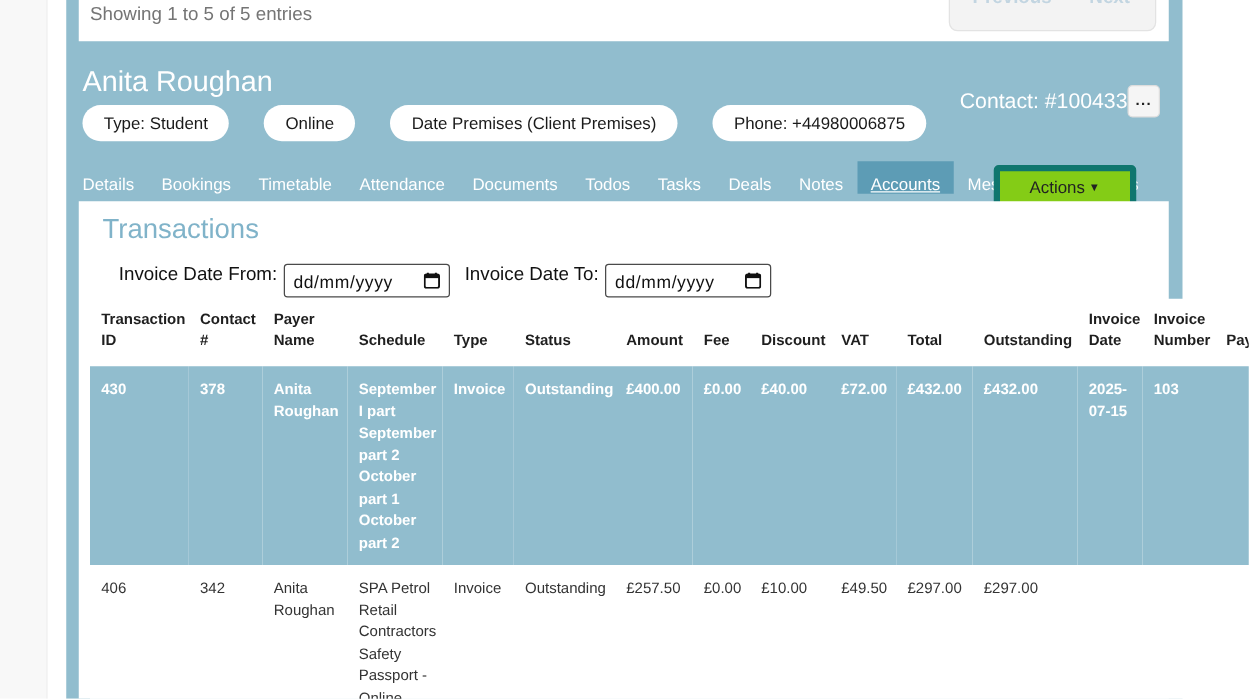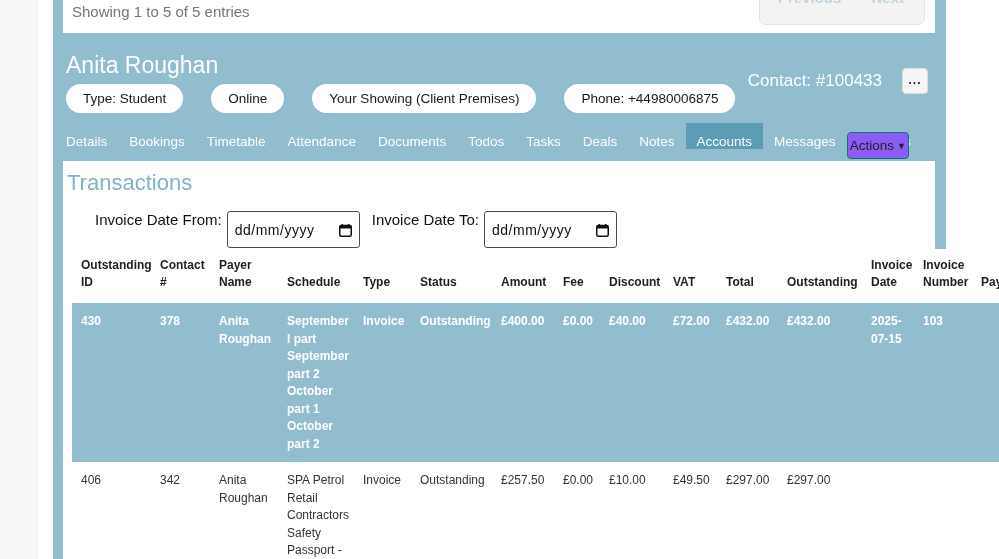--- a/index.html
+++ b/index.html
@@ -16,46 +16,46 @@
   .top-card { position:absolute; left:10px; right:11px; top:-15px; height:48px;
     background:#fff; }
   .showing-info { position:absolute; left:9px; bottom:13px; font-size:15px; color:#757575;text-align:center; }
   .pagination { position:absolute; right:10px; top:-10px; height:50px; width:166px;
     background:#f3f3f3; border:1px solid #e3e3e3; border-radius:7px;
     display:flex; align-items:center; justify-content:space-between; padding:0 20px 6px 18px; }
   .page-btn { font-size:15px; font-weight:bold; color:#c2d5e1; cursor:default; }
 
   
   .contact-name { position:absolute; left:13px; top:52px; font-size:23px; color:#fff; }
-  .contact-right { position:absolute; right:18px; top:68px; display:flex; align-items:center; gap:20px; }
+  .contact-right { position:absolute; right:18px; top:68px; display:flex; align-items:center; gap:0; }
   .contact-label { font-size:17px; color:#fff; }
   .more-btn { width:26px; height:26px; background:#f5f5f5; border:1px solid #ddd;
     border-radius:4px; font-size:12px; font-weight:bold; color:#222; line-height:22px;
     text-align:center; cursor:pointer; letter-spacing:1px; }
 
   .badges { position:absolute; left:13px; top:84px; display:flex; gap:28px; }
   .badge { background:#fff; border-radius:15px; padding:7px 17px; font-size:13.5px;
     color:#1a1a1a; white-space:nowrap; }
 
-  .tabs { position:absolute; left:2px; top:123px; display:flex; align-items:flex-start; height:37px; }
+  .tabs { position:absolute; left:2px; top:123px; display:flex; align-items:center; height:37px; }
   .tab { color:#fff; font-size:13.5px; padding:11px 11px 0 11px; cursor:pointer; white-space:nowrap; }
-  .tab.active { background:#5d9cb5; }
-  .actions-btn { position:absolute; right:13px; top:9px; background:#8b5cf6;
-    border:1px solid #0f766e; border-radius:4px; padding:5px 2px; font-size:13.5px;
+  .tab.active { background:#5d9cb5;text-decoration:underline; }
+  .actions-btn { position:absolute; right:13px; top:9px; background:#84cc16;
+    border:5px solid #0f766e; border-radius:4px; padding:5px 24px; font-size:13.5px;
     color:#222; cursor:pointer; white-space:nowrap; }
   .caret { display:inline-block; margin-left:3px; font-size:9px; vertical-align:1px; color:#222; }
 
   
   .content-panel { position:absolute; left:10px; top:161px; width:872px; height:398px;
     background:#fff; }
-  .section-heading { margin:9px 0 0 4px; font-size:22px; color:#80b3c9; font-weight:400; }
+  .section-heading { margin:9px 0 0 19px; font-size:22px; color:#80b3c9; font-weight:400; }
 
   .filters { margin:15px 0 0 32px; display:flex; align-items:flex-start; }
   .filter-label { font-size:15px; color:#111; margin-right:5px; white-space:nowrap; }
-  .date-input { width:133px; height:37px; border:1.5px solid #4a4a4a; border-radius:3px;
+  .date-input { width:133px; height:27px; border:1.5px solid #4a4a4a; border-radius:3px;
     display:flex; align-items:center; justify-content:space-between; padding:0 7px;
     margin-right:12px; background:#fff; cursor:text; }
   .date-input .ph { font-size:14px; color:#111; letter-spacing:0.5px; }
   .cal-icon { width:13px; height:13px; display:inline-block; }
 
   
   .table-wrap { margin:1px 0 0 9px; width:1050px; background:#fff; }
   table { border-collapse:collapse; table-layout:fixed; width:1050px; }
   th { text-align:left; vertical-align:bottom; font-size:12px; font-weight:bold;
     color:#1f1f1f; padding:8px 4px 12px 9px; line-height:17px; }
@@ -84,21 +84,21 @@
   <div class="contact-name">Anita Roughan</div>
 
   <div class="contact-right">
     <span class="contact-label">Contact: #100433</span>
     <span class="more-btn"><span>...</span></span>
   </div>
 
   <div class="badges">
     <span class="badge">Type: Student</span>
     <span class="badge">Online</span>
-    <span class="badge">Your Showing (Client Premises)</span>
+    <span class="badge">Date Premises (Client Premises)</span>
     <span class="badge">Phone: +44980006875</span>
   </div>
 
   <div class="tabs">
     <span class="tab">Details</span>
     <span class="tab">Bookings</span>
     <span class="tab">Timetable</span>
     <span class="tab">Attendance</span>
     <span class="tab">Documents</span>
     <span class="tab">Todos</span>
@@ -134,21 +134,21 @@
               <rect x="2.5" y="0" width="1.6" height="2.5" fill="#111"></rect>
               <rect x="8.9" y="0" width="1.6" height="2.5" fill="#111"></rect>
             </svg></span>
       </span>
     </div>
 
     <div class="table-wrap">
       <table>
         <thead>
           <tr>
-            <th class="c1">Outstanding ID</th>
+            <th class="c1">Transaction ID</th>
             <th class="c2">Contact #</th>
             <th class="c3">Payer Name</th>
             <th class="c4">Schedule</th>
             <th class="c5">Type</th>
             <th class="c6">Status</th>
             <th class="c7">Amount</th>
             <th class="c8">Fee</th>
             <th class="c9">Discount</th>
             <th class="c10">VAT</th>
             <th class="c11">Total</th>

